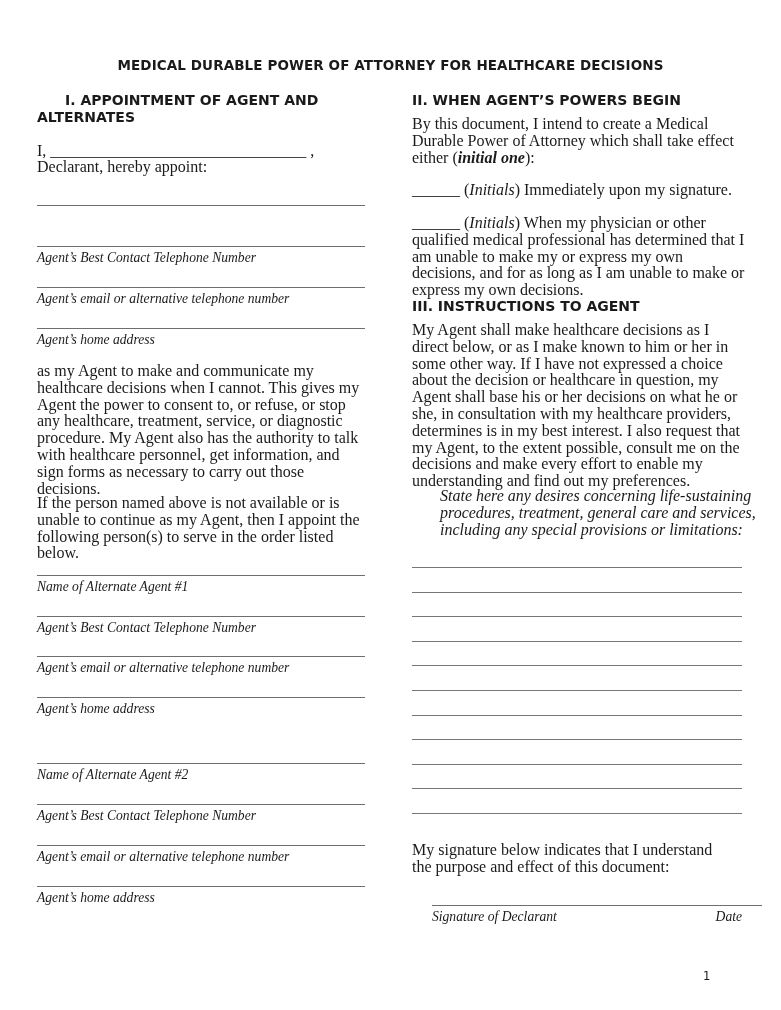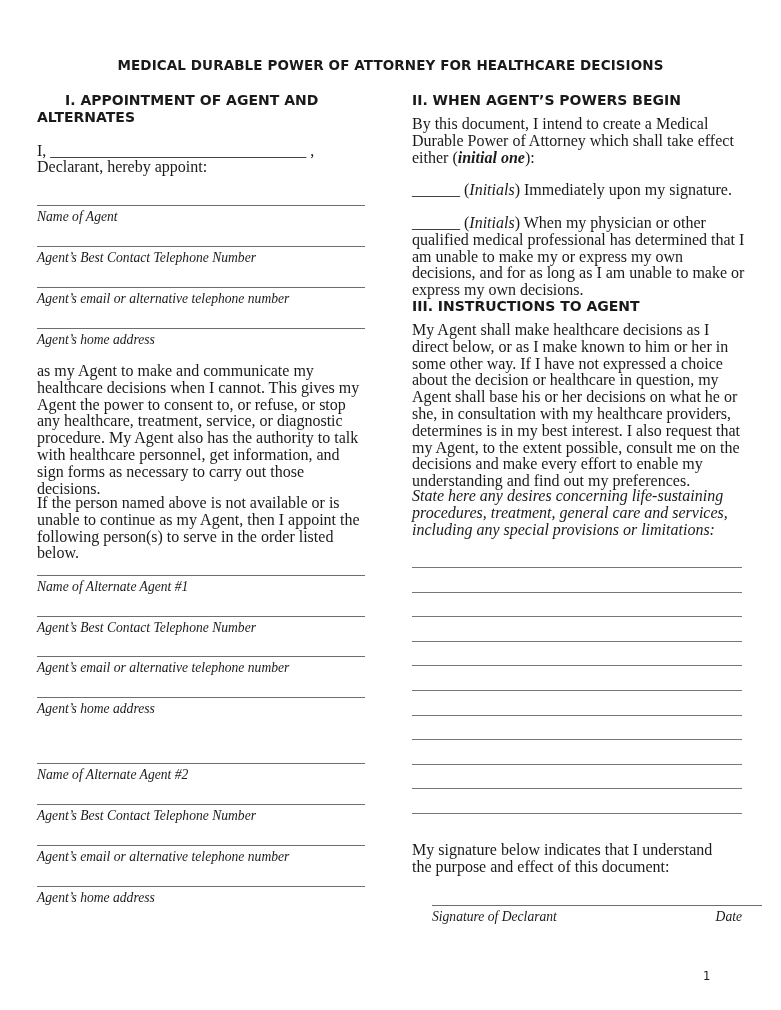--- a/index.html
+++ b/index.html
@@ -3,21 +3,21 @@
 <meta charset="utf-8">
 <style>
   html, body { margin: 0; padding: 0; background: #ffffff; }
   body { width: 781px; height: 1010px; position: relative; overflow: hidden; color: #1a1a1a; }
 
   .doc-title { position: absolute; left: 0; width: 781px; top: 57px; text-align: center;
     font-family: "DejaVu Sans", sans-serif; font-weight: bold; font-size: 13.5px; letter-spacing: 0.1px; }
 
   .sec-head { font-family: "DejaVu Sans", sans-serif; font-weight: bold; font-size: 14px; line-height: 17px; margin: 0; }
   .body-text { font-family: "Liberation Serif", serif; font-size: 16px; line-height: 16.8px; margin: 0; }
-  .italic { font-style: italic; }
+  .italic { font-style: italic; margin-left: 28px; }
 
   .rule { border-top: 1px solid #6e6e6e; width: 100%; height: 0; }
   .field-label { font-family: "Liberation Serif", serif; font-style: italic; font-size: 13.6px; line-height: 16px; margin-top: 3px; }
 
   .abs { position: absolute; }
 
   .footer-left { position: absolute; left: 49px; top: 1015px; font-family: "Liberation Serif", serif; font-style: italic; font-size: 16px; margin-left: 48px; }
   .footer-right { position: absolute; left: 703px; top: 969px; font-family: "DejaVu Sans", sans-serif; font-size: 11.5px; }
 
   .write-line { position: absolute; left: 412px; width: 330px; border-top: 1px solid #777; height: 0; }
@@ -33,21 +33,20 @@
 
   <div class="abs body-text" style="left:37px; top:143px; white-space:nowrap;">
     <span>I,</span>
     <span>________________________________</span>
     <span>,</span>
   </div>
   <div class="abs body-text" style="left:37px; top:159px;">Declarant, hereby appoint:</div>
 
   <div class="abs" style="left:37px; top:205px; width:328px;">
     <div class="rule"></div>
-    <div class="field-label">Name of Agent</div>
   </div>
   <div class="abs" style="left:37px; top:246px; width:328px;">
     <div class="rule"></div>
     <div class="field-label">Agent’s Best Contact Telephone Number</div>
   </div>
   <div class="abs" style="left:37px; top:287px; width:328px;">
     <div class="rule"></div>
     <div class="field-label">Agent’s email or alternative telephone number</div>
   </div>
   <div class="abs" style="left:37px; top:328px; width:328px;">

